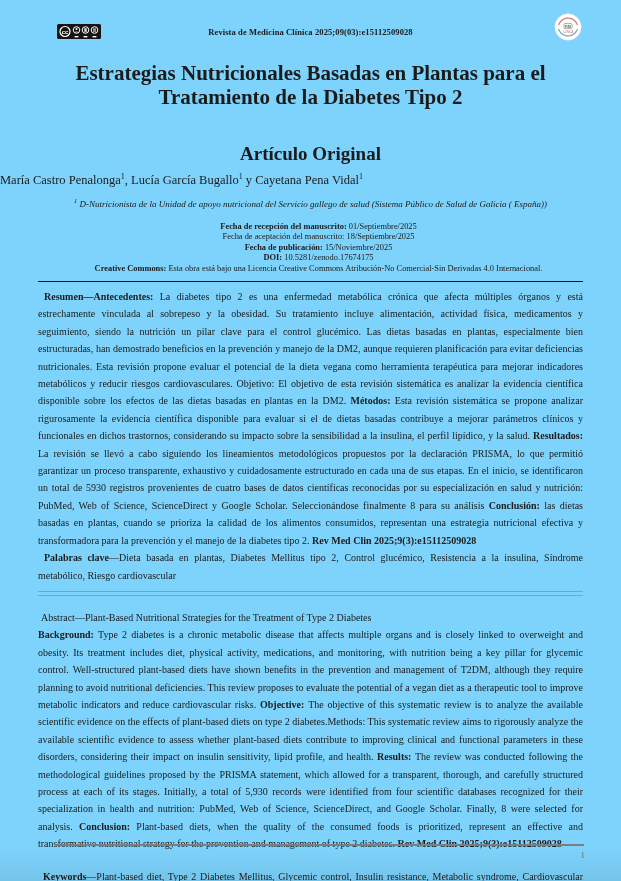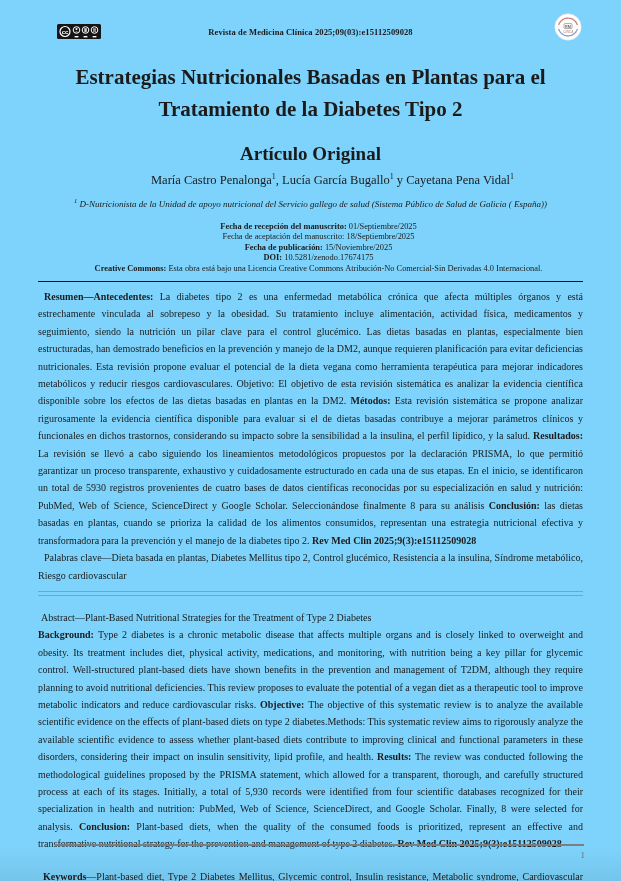--- a/index.html
+++ b/index.html
@@ -31,32 +31,31 @@
     position: absolute; top: 27px; left: 120px; right: 120px;
     text-align: center;
     font-size: 8.5px; font-weight: bold; letter-spacing: 0.1px;
   }
   .journal-logo { position: absolute; top: 13px; right: 39px; }
 
   
   .title {
     position: absolute; top: 61px; left: 46px; right: 46px;
     text-align: center;
-    font-size: 21px; font-weight: bold; line-height: 32px;
+    font-size: 21px; font-weight: bold; line-height: 24px;
   }
   .article-type {
     position: absolute; top: 143px; left: 0; right: 0;
     text-align: center;
     font-size: 19px; font-weight: bold;
   }
   .authors {
     position: absolute; top: 172px; left: 0; right: 0;
-    text-align: center;
+    text-align: left;
     font-size: 12.5px;
-    padding-left: 44px;
   }
   .authors sup { font-size: 8px; }
   .affiliation {
     position: absolute; top: 197px; left: 20px; right: 20px;
     text-align: center;
     font-size: 9px;
   }
   .affiliation sup { font-size: 6.5px; font-style: italic; }
 
   .meta {
@@ -150,21 +149,21 @@
   <div class="meta">
     <div class="meta-line"><span style="font-weight: bold;">Fecha de recepción del manuscrito:</span><span> 01/Septiembre/2025</span></div>
     <div class="meta-line"><span style="font-weight: normal;">Fecha de aceptación del manuscrito:</span><span> 18/Septiembre/2025</span></div>
     <div class="meta-line"><span style="font-weight: bold;">Fecha de publicación:</span><span> 15/Noviembre/2025</span></div>
     <div class="meta-line"><span style="font-weight: bold;">DOI:</span><span> 10.5281/zenodo.17674175</span></div>
     <div class="meta-line"><span style="font-weight: bold;">Creative Commons:</span><span> Esta obra está bajo una Licencia Creative Commons Atribución-No Comercial-Sin Derivadas 4.0 Internacional.</span></div>
   </div>
 
   <div class="abstract-box">
     <p class="para indent"><span style="font-weight: bold;">Resumen—Antecedentes: </span><span>La diabetes tipo 2 es una enfermedad metabólica crónica que afecta múltiples órganos y está estrechamente vinculada al sobrepeso y la obesidad. Su tratamiento incluye alimentación, actividad física, medicamentos y seguimiento, siendo la nutrición un pilar clave para el control glucémico. Las dietas basadas en plantas, especialmente bien estructuradas, han demostrado beneficios en la prevención y manejo de la DM2, aunque requieren planificación para evitar deficiencias nutricionales. Esta revisión propone evaluar el potencial de la dieta vegana como herramienta terapéutica para mejorar indicadores metabólicos y reducir riesgos cardiovasculares. Objetivo: El objetivo de esta revisión sistemática es analizar la evidencia científica disponible sobre los efectos de las dietas basadas en plantas en la DM2. </span><span style="font-weight: bold;">Métodos: </span><span>Esta revisión sistemática se propone analizar rigurosamente la evidencia científica disponible para evaluar si el de dietas basadas contribuye a mejorar parámetros clínicos y funcionales en dichos trastornos, considerando su impacto sobre la sensibilidad a la insulina, el perfil lipídico, y la salud. </span><span style="font-weight: bold;">Resultados: </span><span>La revisión se llevó a cabo siguiendo los lineamientos metodológicos propuestos por la declaración PRISMA, lo que permitió garantizar un proceso transparente, exhaustivo y cuidadosamente estructurado en cada una de sus etapas. En el inicio, se identificaron un total de 5930 registros provenientes de cuatro bases de datos científicas reconocidas por su especialización en salud y nutrición: PubMed, Web of Science, ScienceDirect y Google Scholar. Seleccionándose finalmente 8 para su análisis </span><span style="font-weight: bold;">Conclusión: </span><span>las dietas basadas en plantas, cuando se prioriza la calidad de los alimentos consumidos, representan una estrategia nutricional efectiva y transformadora para la prevención y el manejo de la diabetes tipo 2. </span><span style="font-weight: bold;">Rev Med Clin 2025;9(3):e15112509028</span></p>
-    <p class="para indent"><span style="font-weight: normal;">Palabras clave</span><span>—Dieta basada en plantas, Diabetes Mellitus tipo 2, Control glucémico, Resistencia a la insulina, Síndrome metabólico, Riesgo cardiovascular</span></p>
+    <p class="para indent"><span style="font-weight: bold;">Palabras clave</span><span>—Dieta basada en plantas, Diabetes Mellitus tipo 2, Control glucémico, Resistencia a la insulina, Síndrome metabólico, Riesgo cardiovascular</span></p>
 
     <div class="separator"></div>
 
     <p class="para abstract-title">Abstract—Plant-Based Nutritional Strategies for the Treatment of Type 2 Diabetes</p>
     <p class="para"><span style="font-weight: bold;">Background: </span><span>Type 2 diabetes is a chronic metabolic disease that affects multiple organs and is closely linked to overweight and obesity. Its treatment includes diet, physical activity, medications, and monitoring, with nutrition being a key pillar for glycemic control. Well-structured plant-based diets have shown benefits in the prevention and management of T2DM, although they require planning to avoid nutritional deficiencies. This review proposes to evaluate the potential of a vegan diet as a therapeutic tool to improve metabolic indicators and reduce cardiovascular risks. </span><span style="font-weight: bold;">Objective: </span><span>The objective of this systematic review is to analyze the available scientific evidence on the effects of plant-based diets on type 2 diabetes.Methods: This systematic review aims to rigorously analyze the available scientific evidence to assess whether plant-based diets contribute to improving clinical and functional parameters in these disorders, considering their impact on insulin sensitivity, lipid profile, and health. </span><span style="font-weight: bold;">Results: </span><span>The review was conducted following the methodological guidelines proposed by the PRISMA statement, which allowed for a transparent, thorough, and carefully structured process at each of its stages. Initially, a total of 5,930 records were identified from four scientific databases recognized for their specialization in health and nutrition: PubMed, Web of Science, ScienceDirect, and Google Scholar. Finally, 8 were selected for analysis. </span><span style="font-weight: bold;">Conclusion: </span><span>Plant-based diets, when the quality of the consumed foods is prioritized, represent an effective and transformative nutritional strategy for the prevention and management of type 2 diabetes. </span><span style="font-weight: bold;">Rev Med Clin 2025;9(3):e15112509028</span></p>
     <p class="para keywords-en"><span style="font-weight: bold;">Keywords</span><span>—Plant-based diet, Type 2 Diabetes Mellitus, Glycemic control, Insulin resistance, Metabolic syndrome, Cardiovascular risk</span></p>
   </div>
 
   <div class="footer-line"></div>
   <div class="page-number">1</div>

